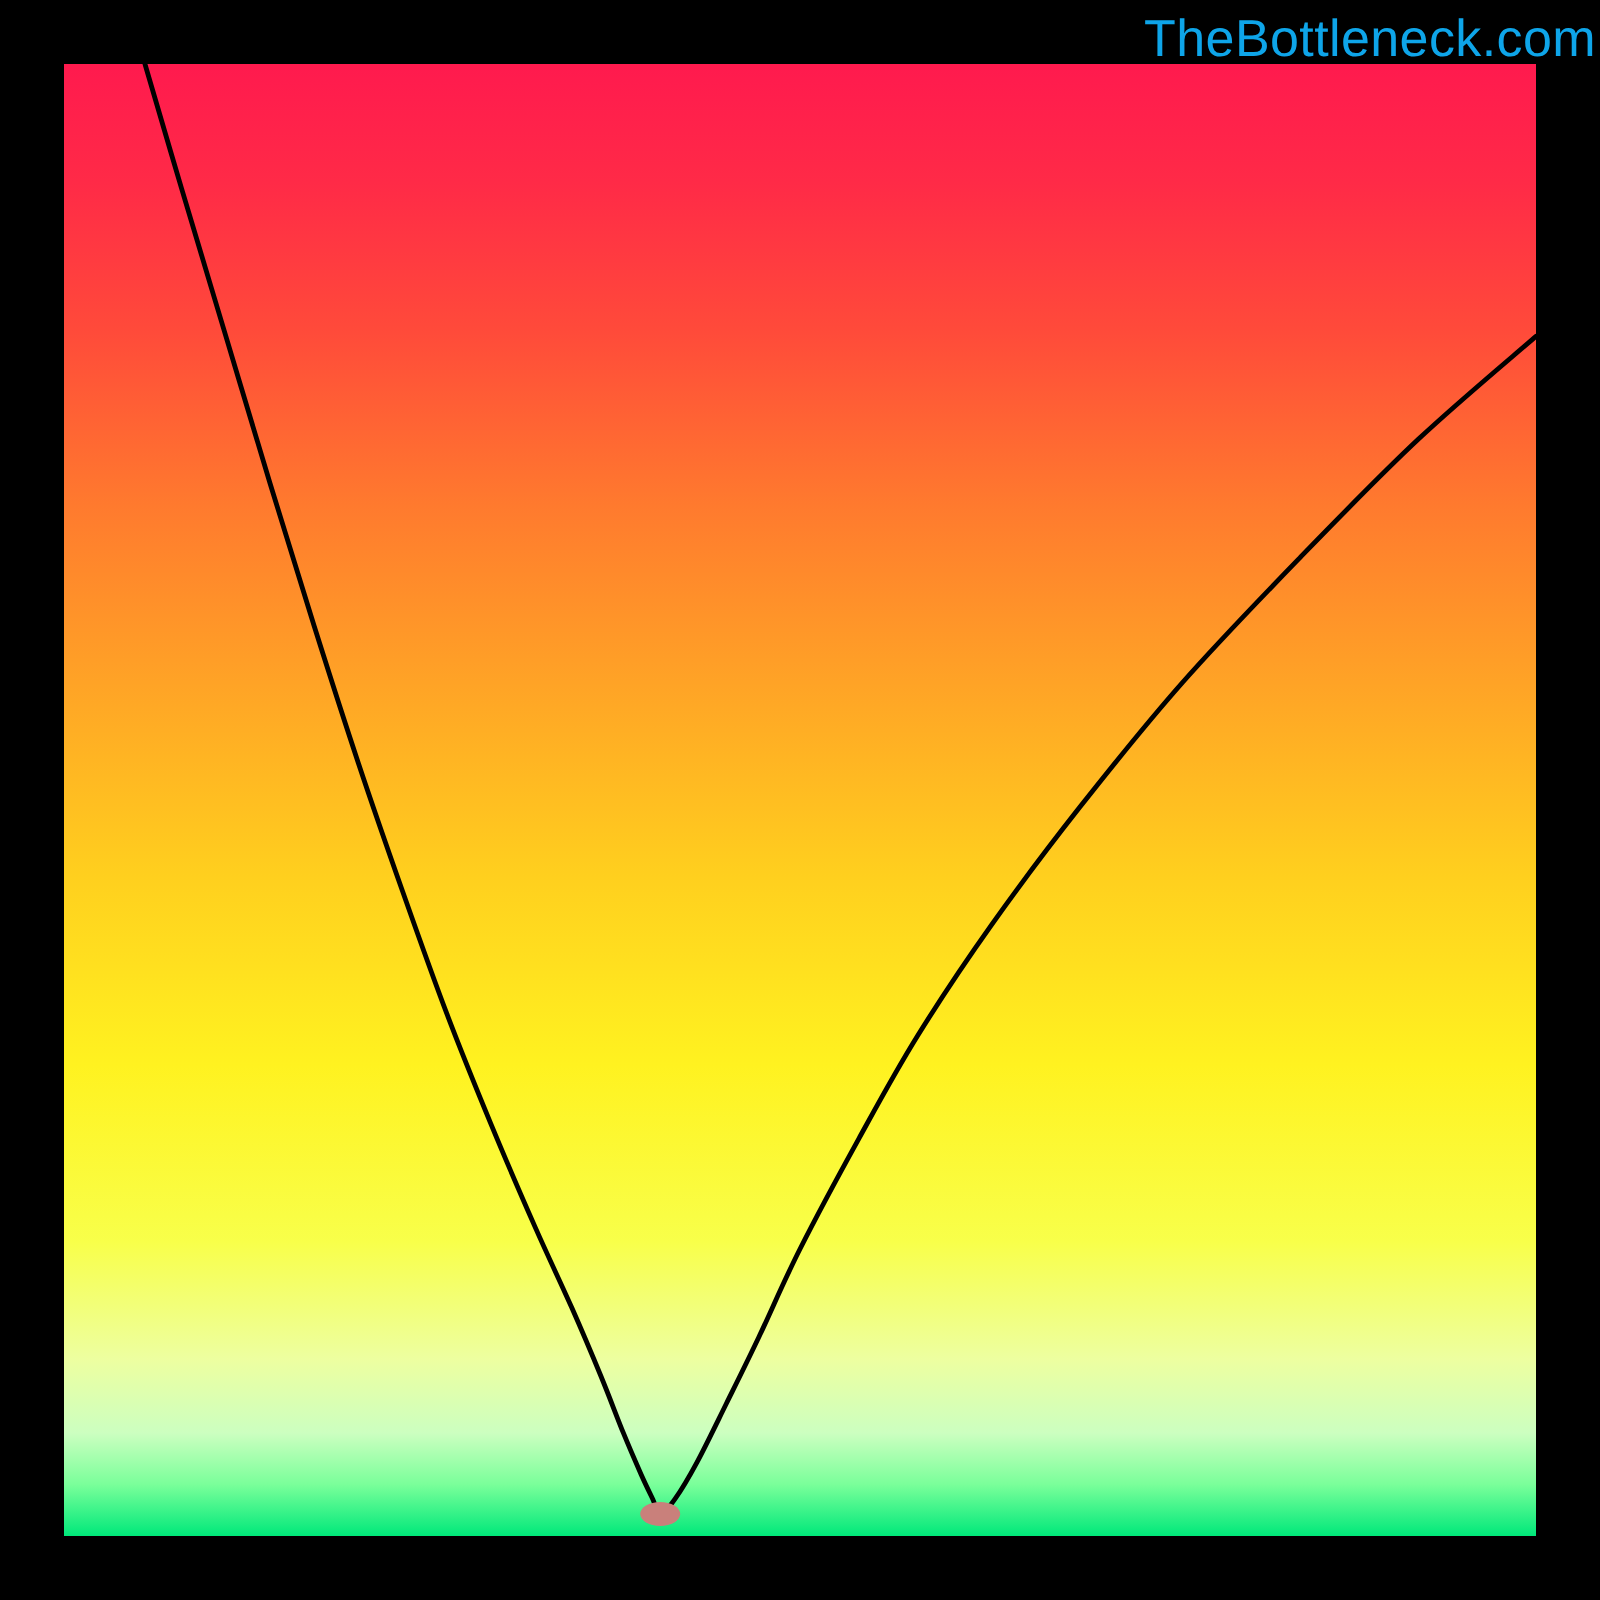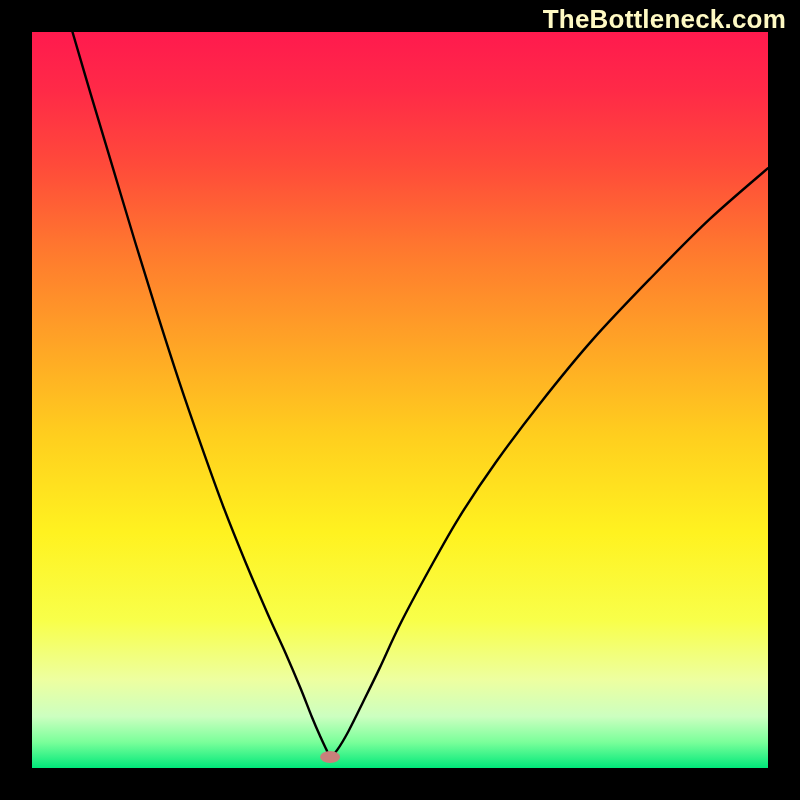--- a/index.html
+++ b/index.html
@@ -23,24 +23,24 @@
     position: absolute;
     left: 32px;
     top: 32px;
     width: 736px;
     height: 736px;
     overflow: hidden;
   }
   .watermark {
     position: absolute;
     top: 4px;
-    right: 14px;
-    color: #fef9c3;
+    right: 2px;
+    color: #0ea5e9;
     font-size: 26px;
-    font-weight: 700;
+    font-weight: 400;
     letter-spacing: 0.2px;
     font-family: Arial, Helvetica, sans-serif;
   }
   svg { display: block; }
 </style>
 </head>
 <body>
 
 <div class="frame">
 

